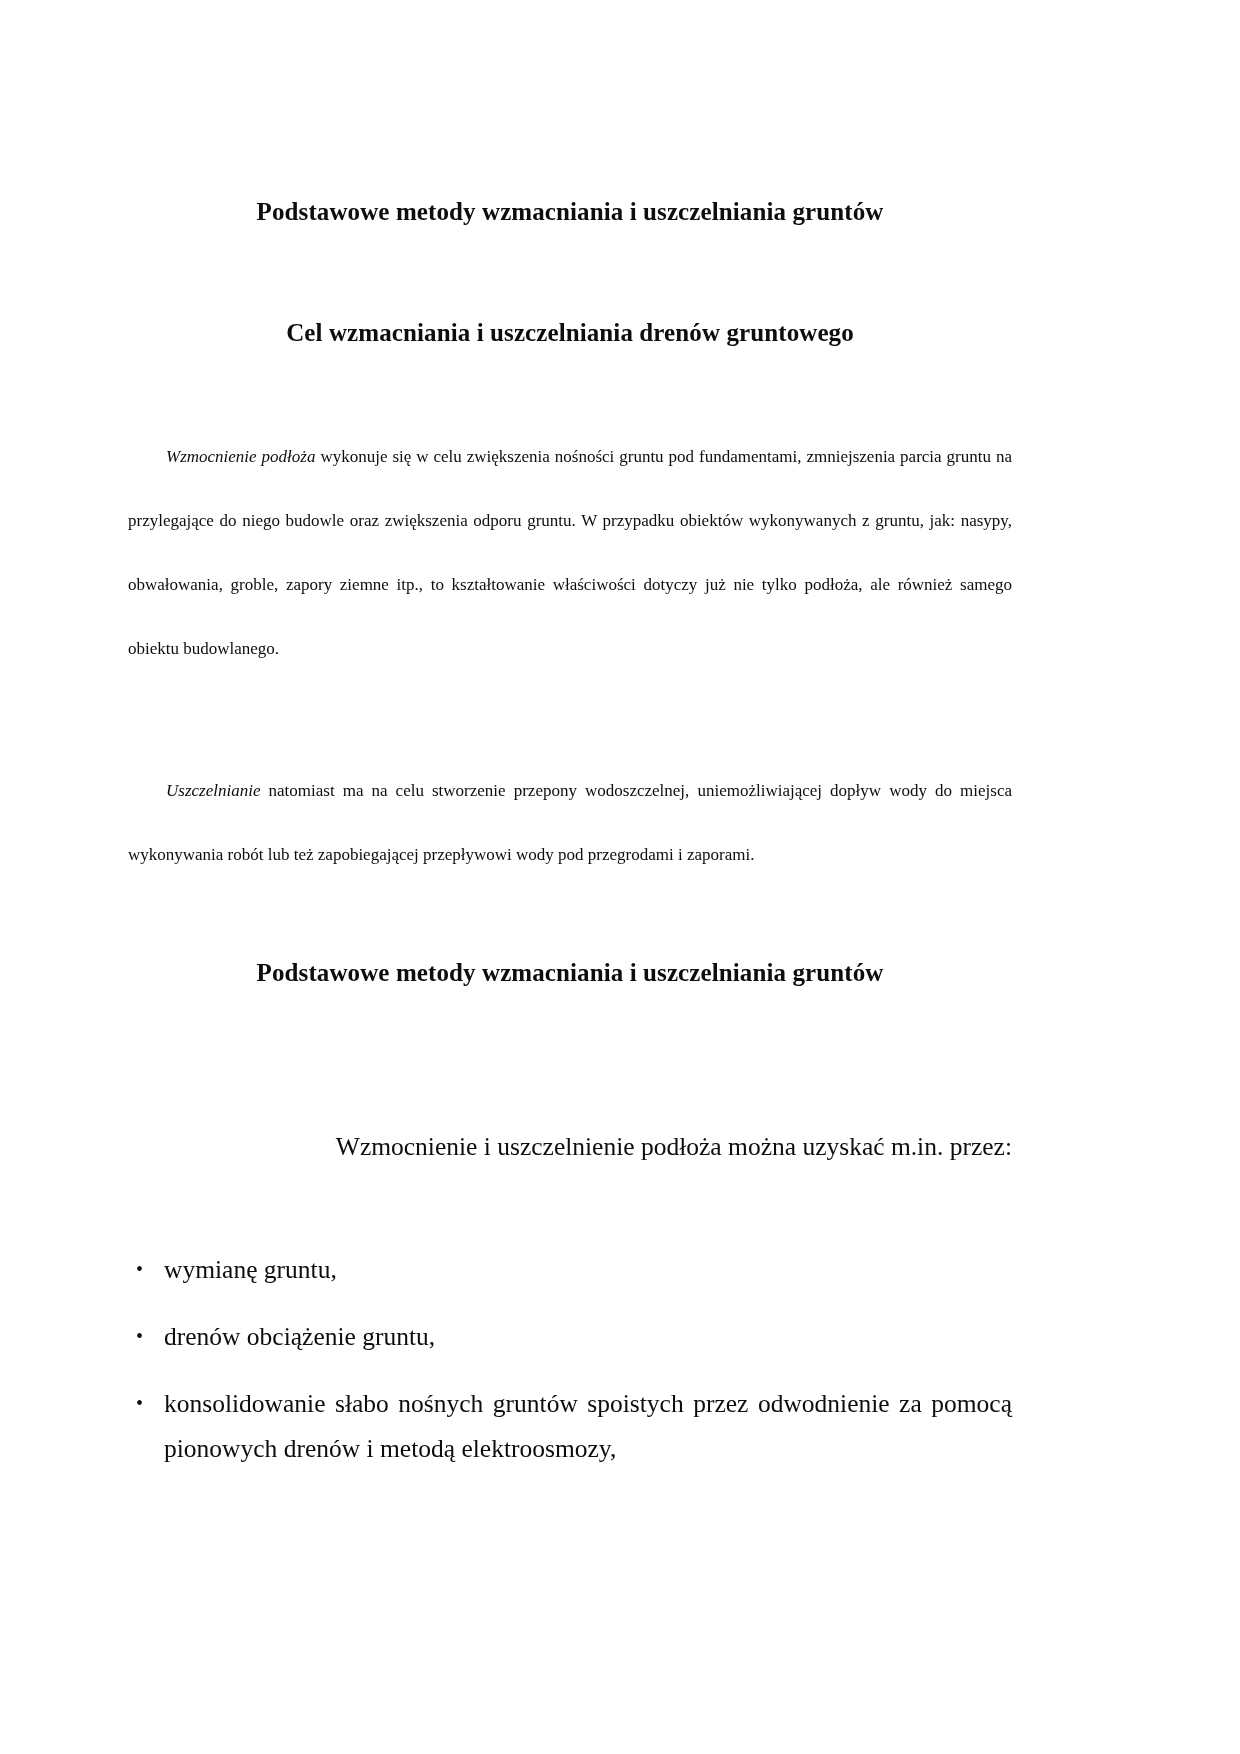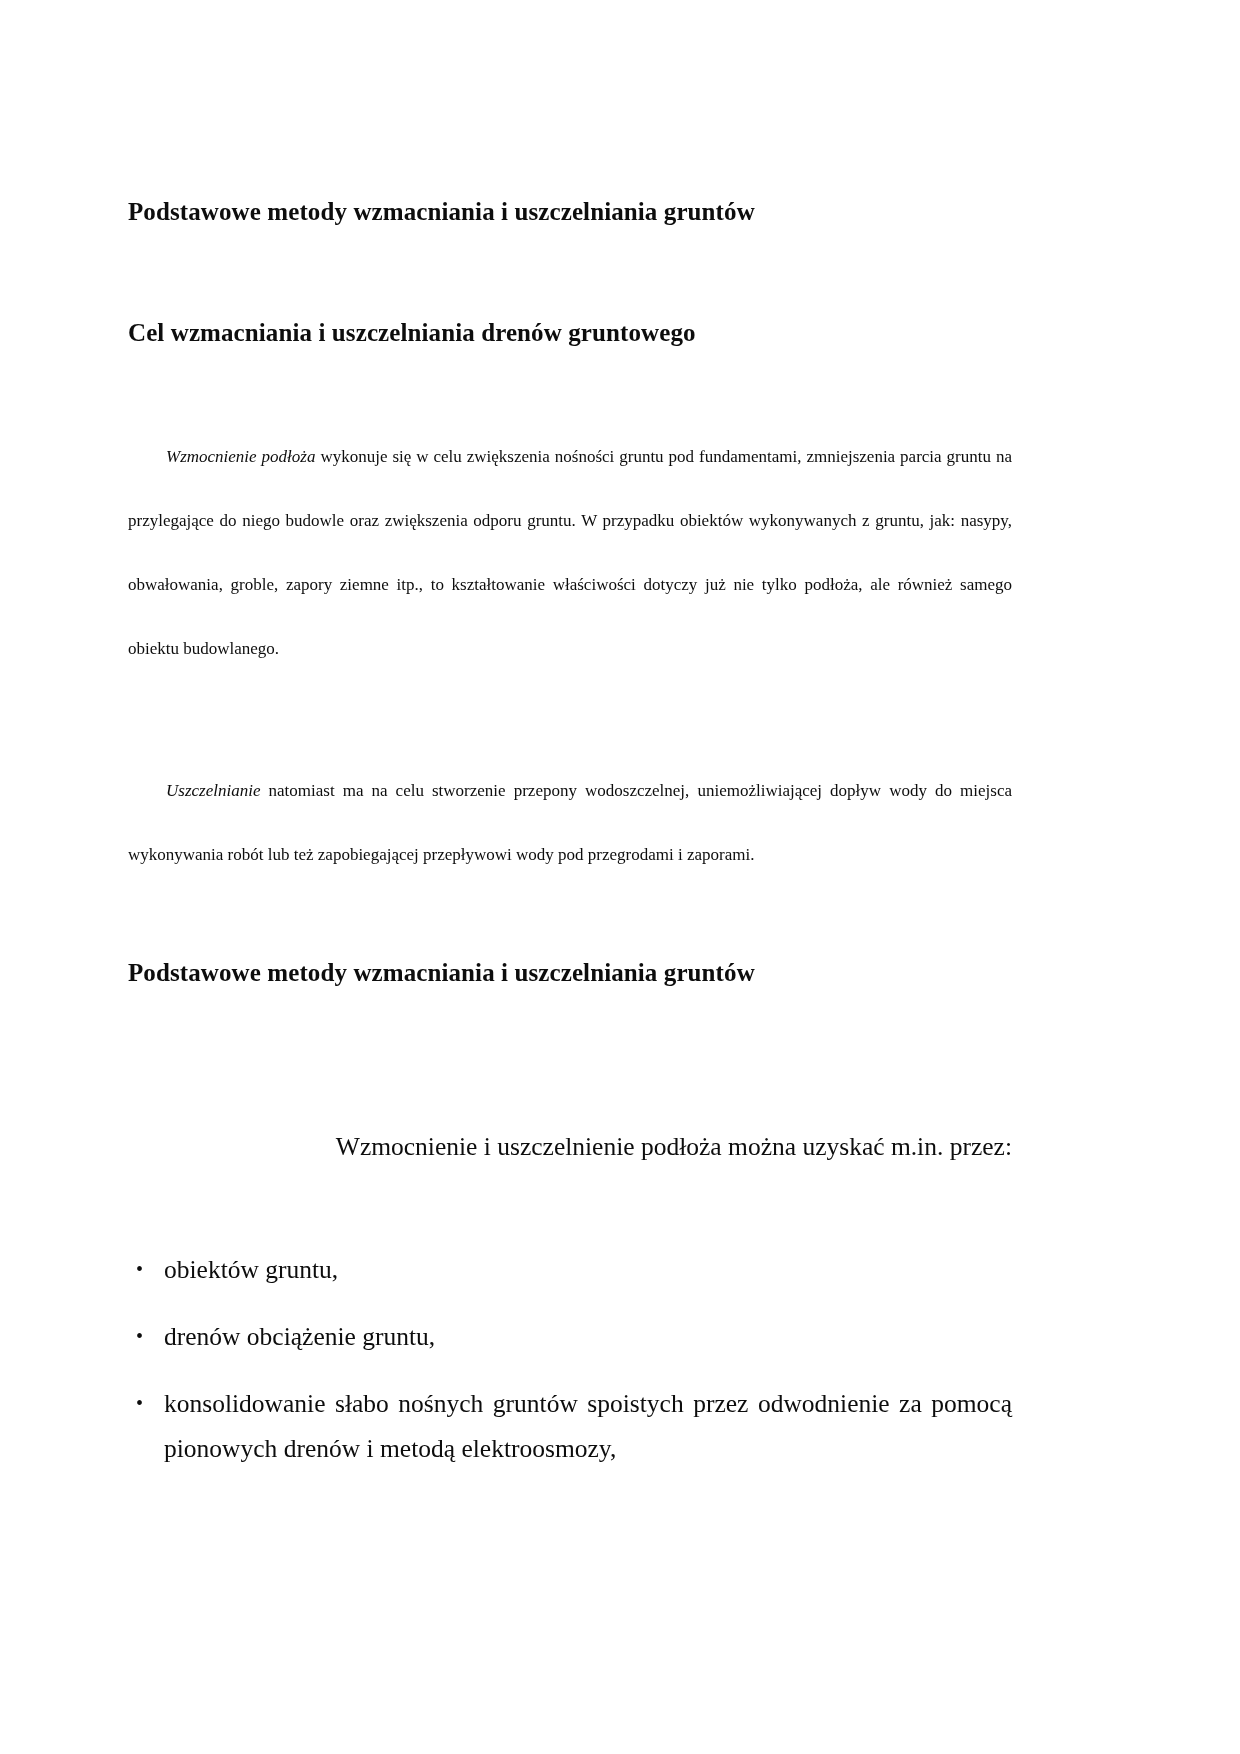--- a/index.html
+++ b/index.html
@@ -28,25 +28,26 @@
 
   
   .content {
     position: absolute;
     left: 128px;
     top: 0;
     width: 884px;
   }
 
   .h-title {
+    text-align: center;
     font-weight: bold;
     font-size: 25px;
     line-height: 1.3;
     letter-spacing: 0.1px;
-    margin: 0;
+    margin: 14px;
     padding: 0;
   }
 
   .heading-1 { margin-top: 196px; }
   .heading-2 { margin-top: 88px; }
   .heading-3 { margin-top: 70px; }
 
   .para {
     font-size: 17px;
     line-height: 64px;
@@ -119,21 +120,21 @@
 
     <h2 class="h-title heading-3">Podstawowe metody wzmacniania i uszczelniania gruntów</h2>
 
     <div class="lead-in-wrap">
       <p class="lead-in">Wzmocnienie i uszczelnienie podłoża można uzyskać m.in. przez:</p>
     </div>
 
     <ul class="bullets">
       <li>
         <span class="bullet-dot">•</span>
-        <span>obiektów gruntu,</span>
+        <span>wymianę gruntu,</span>
       </li>
       <li>
         <span class="bullet-dot">•</span>
         <span>drenów obciążenie gruntu,</span>
       </li>
       <li class="multiline">
         <span class="bullet-dot">•</span>
         <span>konsolidowanie słabo nośnych gruntów spoistych przez odwodnienie za pomocą pionowych drenów i metodą elektroosmozy,</span>
       </li>
     </ul>

